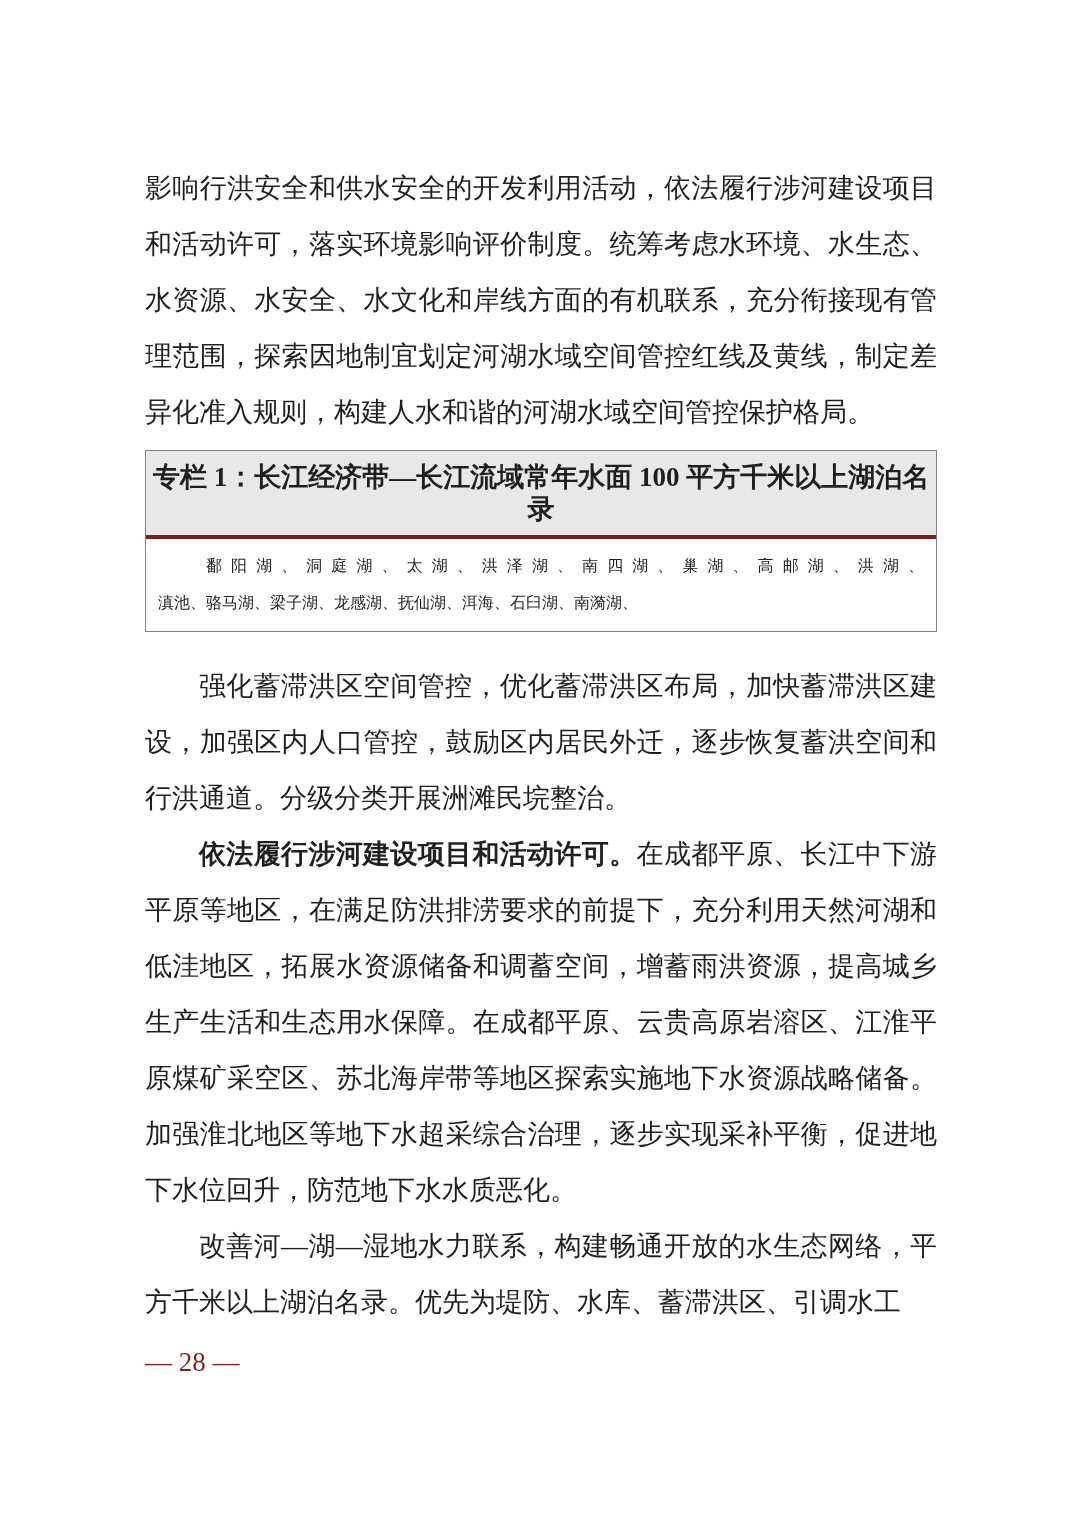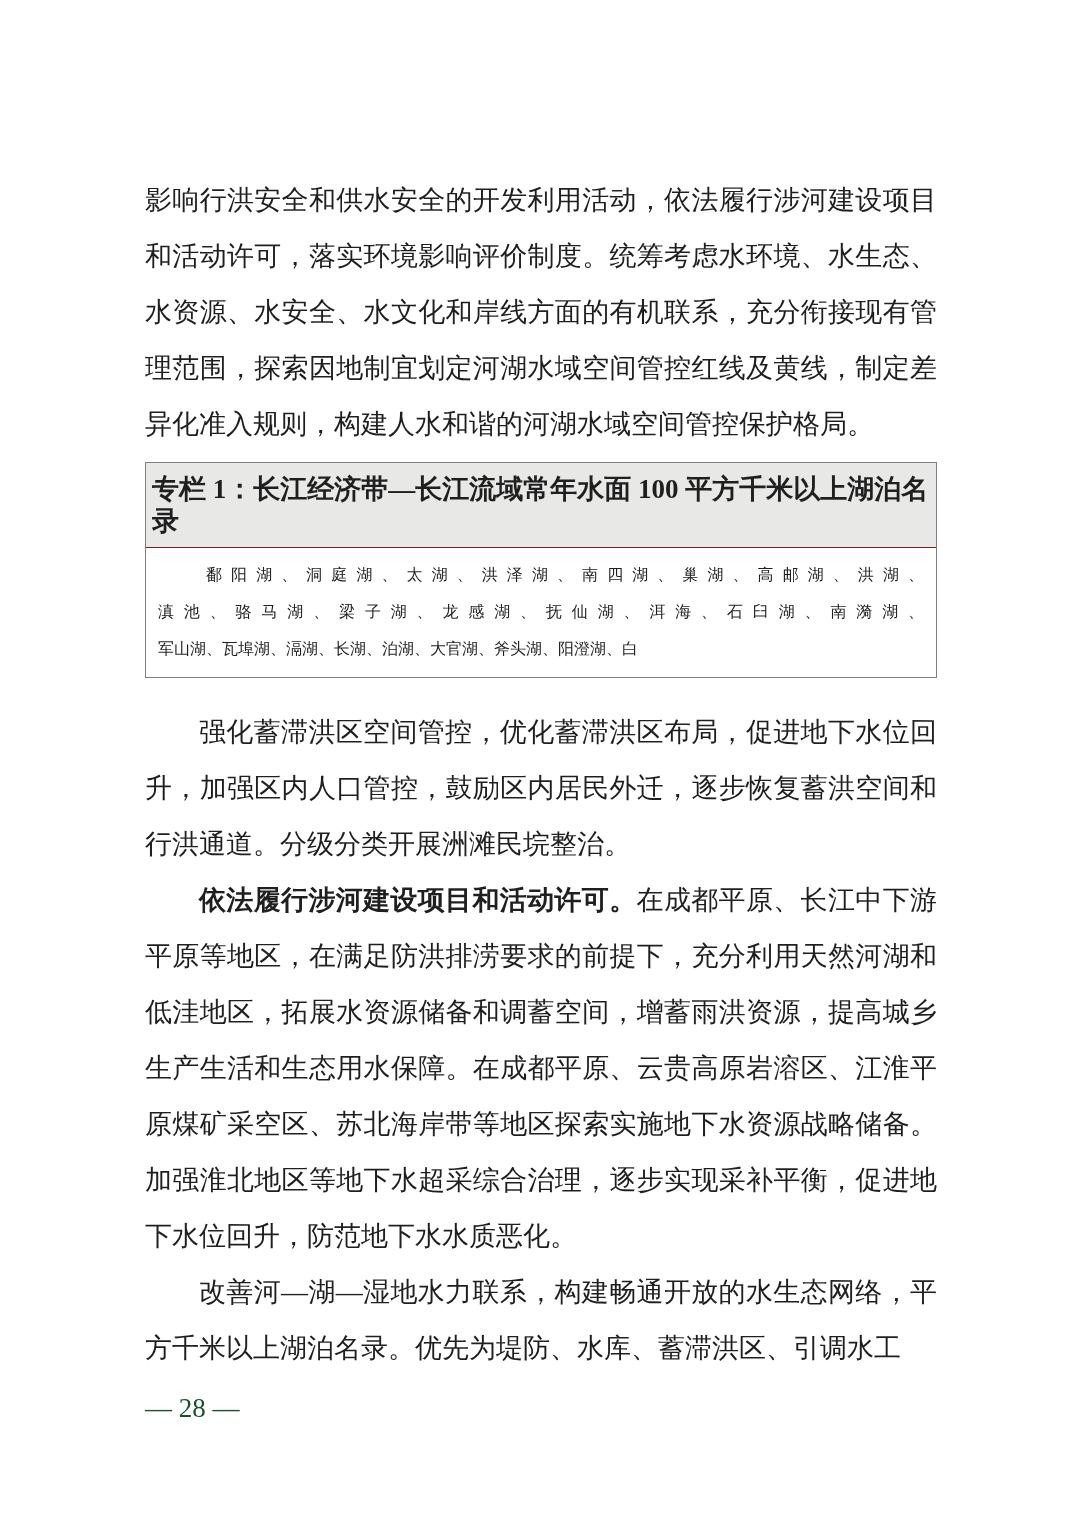--- a/index.html
+++ b/index.html
@@ -9,21 +9,21 @@
     height: 1527px;
     margin: 0 auto;
     background: #ffffff;
     font-family: "Liberation Serif", "DejaVu Serif", serif;
     color: #1f1f1f;
     overflow: hidden;
   }
   .content {
     position: absolute;
     left: 145px;
-    top: 12px;
+    top: 0;
     width: 792px;
     font-family: Liberation Serif, serif;
   }
   .body-text {
     margin: 0;
     font-size: 27px;
     line-height: 56px;
     text-align: justify;
     letter-spacing: 0;
     color: #1f1f1f;
@@ -32,22 +32,22 @@
   .para-indent { text-indent: 54px; }
   .para-2 { margin-top: 26px; }
   .lead-bold { font-weight: 700; }
   .callout-box {
     margin-top: 10px;
     border: 1px solid #808080;
     background: #ffffff;
   }
   .callout-title {
     background: #e8e8e6;
-    border-bottom: 1px solid #7f1d1d;
-    text-align: left;
+    border-bottom: 4px solid #7f1d1d;
+    text-align: center;
     font-weight: 700;
     font-size: 27px;
     line-height: 32px;
     padding: 10px 6px;
     color: #1f1f1f;
   }
   .callout-body {
     padding: 8px 12px 10px 12px;
   }
   .callout-body .line {
@@ -57,41 +57,40 @@
     text-align-last: justify;
     color: #1f1f1f;
   }
   .callout-body .line:first-child { text-indent: 48px; }
   .callout-body .line:last-child { text-align-last: auto; }
   .page-number {
     margin-top: 12px;
     font-size: 27px;
     line-height: 40px;
     text-align: left;
-    color: #14532d;
+    color: #7f1d1d;
   }
 </style>
 </head>
 <body>
 
 <div class="page">
   <div class="content">
 
     <p class="body-text para-first">影响行洪安全和供水安全的开发利用活动，依法履行涉河建设项目和活动许可，落实环境影响评价制度。统筹考虑水环境、水生态、水资源、水安全、水文化和岸线方面的有机联系，充分衔接现有管理范围，探索因地制宜划定河湖水域空间管控红线及黄线，制定差异化准入规则，构建人水和谐的河湖水域空间管控保护格局。</p>
 
     <div class="callout-box">
       <div class="callout-title">专栏 1：长江经济带—长江流域常年水面 100 平方千米以上湖泊名录</div>
       <div class="callout-body">
           <div class="line">鄱阳湖、洞庭湖、太湖、洪泽湖、南四湖、巢湖、高邮湖、洪湖、</div>
           <div class="line">滇池、骆马湖、梁子湖、龙感湖、抚仙湖、洱海、石臼湖、南漪湖、</div>
-          <div class="line">军山湖、瓦埠湖、滆湖、长湖、泊湖、大官湖、斧头湖、阳澄湖、白</div>
         </div>
     </div>
 
-    <p class="body-text para-indent para-2">强化蓄滞洪区空间管控，优化蓄滞洪区布局，促进地下水位回升，加强区内人口管控，鼓励区内居民外迁，逐步恢复蓄洪空间和行洪通道。分级分类开展洲滩民垸整治。</p>
+    <p class="body-text para-indent para-2">强化蓄滞洪区空间管控，优化蓄滞洪区布局，加快蓄滞洪区建设，加强区内人口管控，鼓励区内居民外迁，逐步恢复蓄洪空间和行洪通道。分级分类开展洲滩民垸整治。</p>
 
     <p class="body-text para-indent"><span class="lead-bold">依法履行涉河建设项目和活动许可。</span><span>在成都平原、长江中下游平原等地区，在满足防洪排涝要求的前提下，充分利用天然河湖和低洼地区，拓展水资源储备和调蓄空间，增蓄雨洪资源，提高城乡生产生活和生态用水保障。在成都平原、云贵高原岩溶区、江淮平原煤矿采空区、苏北海岸带等地区探索实施地下水资源战略储备。加强淮北地区等地下水超采综合治理，逐步实现采补平衡，促进地下水位回升，防范地下水水质恶化。</span></p>
 
     <p class="body-text para-indent"><span>改善河—湖—湿地水力联系，构建畅通开放的水生态网络，平方千米以上湖泊名录。优先为堤防、水库、蓄滞洪区、引调水工</span></p>
 
     <div class="page-number">— 28 —</div>
   </div>
 </div>
 
 </body></html>

